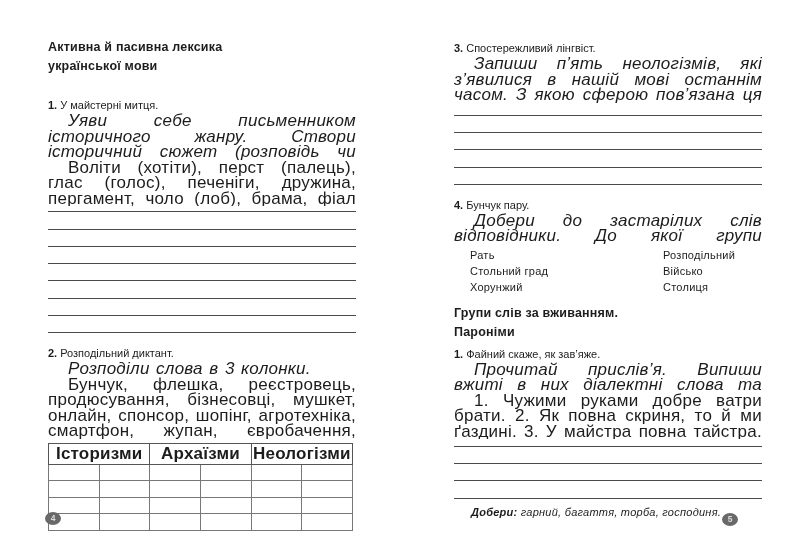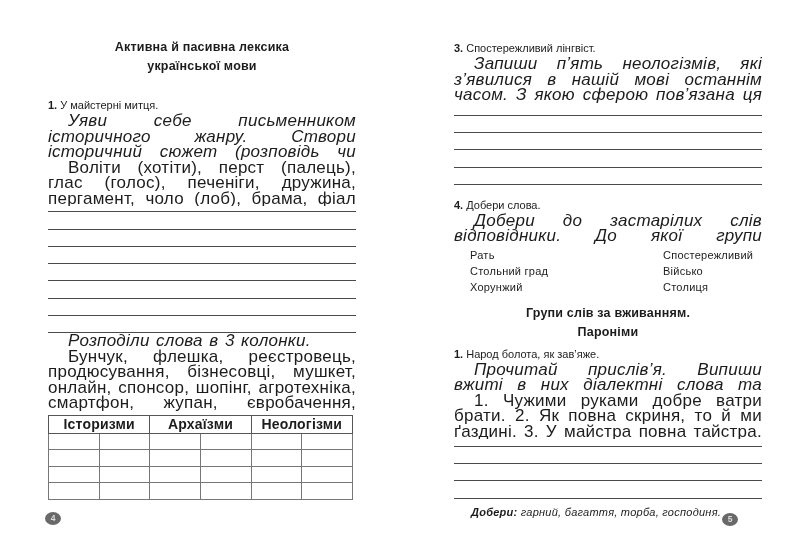--- a/index.html
+++ b/index.html
@@ -7,21 +7,21 @@
     width:792px;height:557px;position:relative;overflow:hidden;
     background:#ffffff;
     font-family:"Liberation Sans","DejaVu Sans",sans-serif;
     color:#1c1c1c;
   }
   .page{position:absolute;top:0;width:308px;}
   .page-left{left:48px;}
   .page-right{left:454px;}
 
   .section-title{
-    text-align:center;font-weight:bold;font-size:12.5px;line-height:19px;
+    text-align:left;font-weight:bold;font-size:12.5px;line-height:19px;
     letter-spacing:0.2px;
   }
   .page-left .section-title{margin-top:38px;}
 
   .ex-head{font-size:11px;line-height:15px;}
   .ex-head .num{font-weight:bold;}
   .ex-head .ex-title{margin-left:3px;}
 
   .para{
     font-size:17px;line-height:15.5px;text-align:justify;
@@ -37,21 +37,21 @@
   .lines-4{margin-top:-10px;}
 
   
   .page-left .ex1-head{margin-top:22px;}
   .page-left .ex2-head{margin-top:13px;}
   table.dist{
     border-collapse:collapse;table-layout:fixed;width:305px;margin-top:4px;
     border:1.5px solid #3a3a3a;
   }
   table.dist th{
-    border:1px solid #555;font-size:14px;font-weight:bold;height:17px;
+    border:1px solid #555;font-size:17px;font-weight:bold;height:17px;
     padding:0;text-align:center;letter-spacing:0.2px;
   }
   table.dist td{border:1px solid #777;height:15.5px;padding:0;}
 
   
   .page-right .ex3-head{margin-top:41px;}
   .page-right .ex4-head{margin-top:13px;}
   .pairs{margin-top:3px;}
   .pair-row{position:relative;height:16px;font-size:11px;line-height:16px;letter-spacing:0.25px;}
   .pair-row .pl{padding-left:16px;}
@@ -92,20 +92,23 @@
     <div></div>
     <div></div>
     <div></div>
     <div></div>
     <div></div>
     <div></div>
     <div></div>
     <div></div>
   </div>
 
+  <div class="ex-head ex2-head">
+    <span class="num">2.</span><span class="ex-title">Розподільний диктант.</span>
+  </div>
   <p class="para instr p1">Розподіли слова в 3 колонки.</p>
   <p class="para p4">Бунчук, флешка, реєстровець, продюсування, бізнесовці, мушкет, онлайн, спонсор, шопінг, агротехніка, смартфон, жупан, євробачення, дайджест, ЗНО, кітч, толерантність, універсам.</p>
 
   <table class="dist">
     <thead>
       <tr>
         <th colspan="2">Історизми</th>
         <th colspan="2">Архаїзми</th>
         <th colspan="2">Неологізми</th>
       </tr>
@@ -155,46 +158,46 @@
 
   <div class="lines lines-5">
     <div></div>
     <div></div>
     <div></div>
     <div></div>
     <div></div>
   </div>
 
   <div class="ex-head ex4-head">
-    <span class="num">4.</span><span class="ex-title">Добери слова.</span>
+    <span class="num">4.</span><span class="ex-title">Бунчук пару.</span>
   </div>
   <p class="para instr p2">Добери до застарілих слів відповідники. До якої групи належать слова в нашій колонці?</p>
 
   <div class="pairs">
     <div class="pair-row">
       <span class="pl">Рать</span>
-      <span class="pr">Спостережливий</span>
+      <span class="pr">Розподільний</span>
     </div>
     <div class="pair-row">
       <span class="pl">Стольний град</span>
       <span class="pr">Військо</span>
     </div>
     <div class="pair-row">
       <span class="pl">Хорунжий</span>
       <span class="pr">Столиця</span>
     </div>
   </div>
 
   <div class="section-title">
     <div>Групи слів за вживанням.</div>
     <div>Пароніми</div>
   </div>
 
   <div class="ex-head g-ex1-head">
-    <span class="num">1.</span><span class="ex-title">Народ болота, як зав’яже.</span>
+    <span class="num">1.</span><span class="ex-title">Файний скаже, як зав’яже.</span>
   </div>
   <p class="para instr p2">Прочитай прислів’я. Випиши вжиті в них діалектні слова та поясни їх значення. За потреби звернися до довідки.</p>
   <p class="para p3">1. Чужими руками добре ватри брати. 2. Як повна скриня, то й ми ґаздині. 3. У майстра повна тайстра. 4. Файний, як лялька з болота.</p>
 
   <div class="lines lines-4">
     <div></div>
     <div></div>
     <div></div>
     <div></div>
   </div>

